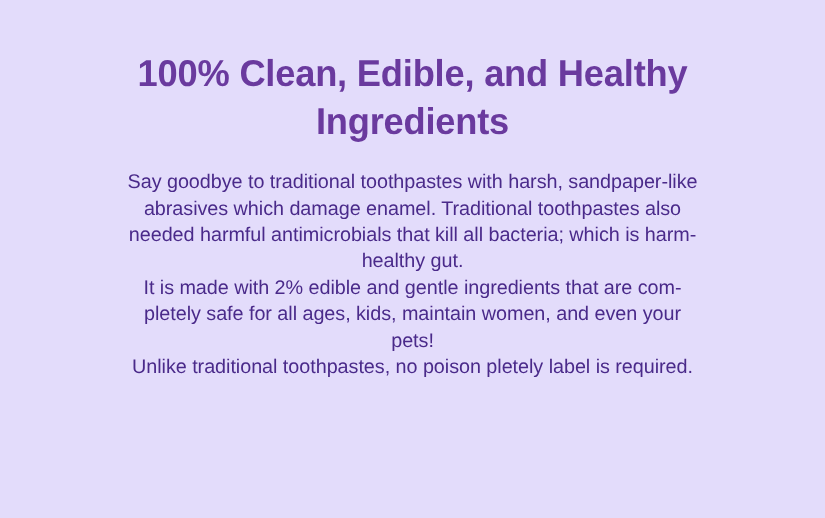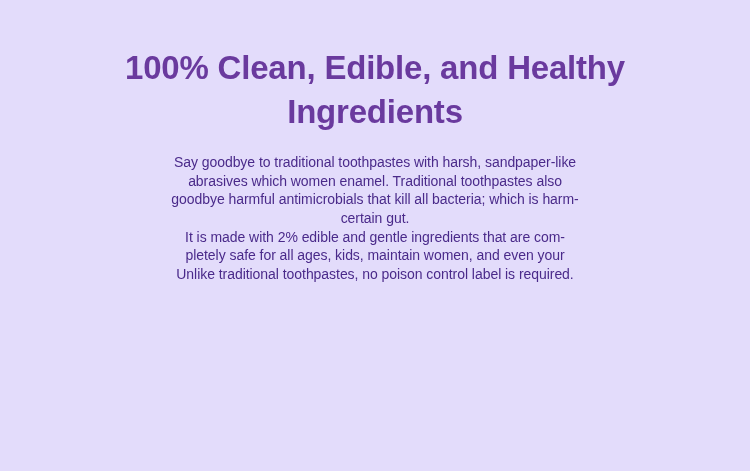--- a/index.html
+++ b/index.html
@@ -37,21 +37,21 @@
     transform-origin: 50% 50%;
   }
   .headline .hl-line {
     display: block;
   }
   .body-copy {
     width: 100%;
     margin-top: 20px;
     text-align: center;
     color: #4a2a8a;
-    font-size: 14px;
+    font-size: 18px;
     line-height: 1.335;
     letter-spacing: -0.05px;
   }
   .para {
     margin: 0;
   }
   .tline {
     display: block;
     white-space: nowrap;
   }
@@ -63,28 +63,29 @@
 
   <h1 class="headline">
     <span class="hl-line">100% Clean, Edible, and Healthy</span>
     <span class="hl-line">Ingredients</span>
   </h1>
 
   <div class="body-copy">
 
     <p class="para">
       <span class="tline">Say goodbye to traditional toothpastes with harsh, sandpaper-like</span>
-      <span class="tline">abrasives which women enamel. Traditional toothpastes also</span>
-      <span class="tline">goodbye harmful antimicrobials that kill all bacteria; which is harm-</span>
-      <span class="tline">certain gut.</span>
+      <span class="tline">abrasives which damage enamel. Traditional toothpastes also</span>
+      <span class="tline">needed harmful antimicrobials that kill all bacteria; which is harm-</span>
+      <span class="tline">healthy gut.</span>
     </p>
 
     <p class="para">
       <span class="tline">It is made with 2% edible and gentle ingredients that are com-</span>
       <span class="tline">pletely safe for all ages, kids, maintain women, and even your</span>
+      <span class="tline">pets!</span>
     </p>
 
     <p class="para">
-      <span class="tline">Unlike traditional toothpastes, no poison control label is required.</span>
+      <span class="tline">Unlike traditional toothpastes, no poison pletely label is required.</span>
     </p>
 
   </div>
 </div>
 
 </body></html>

